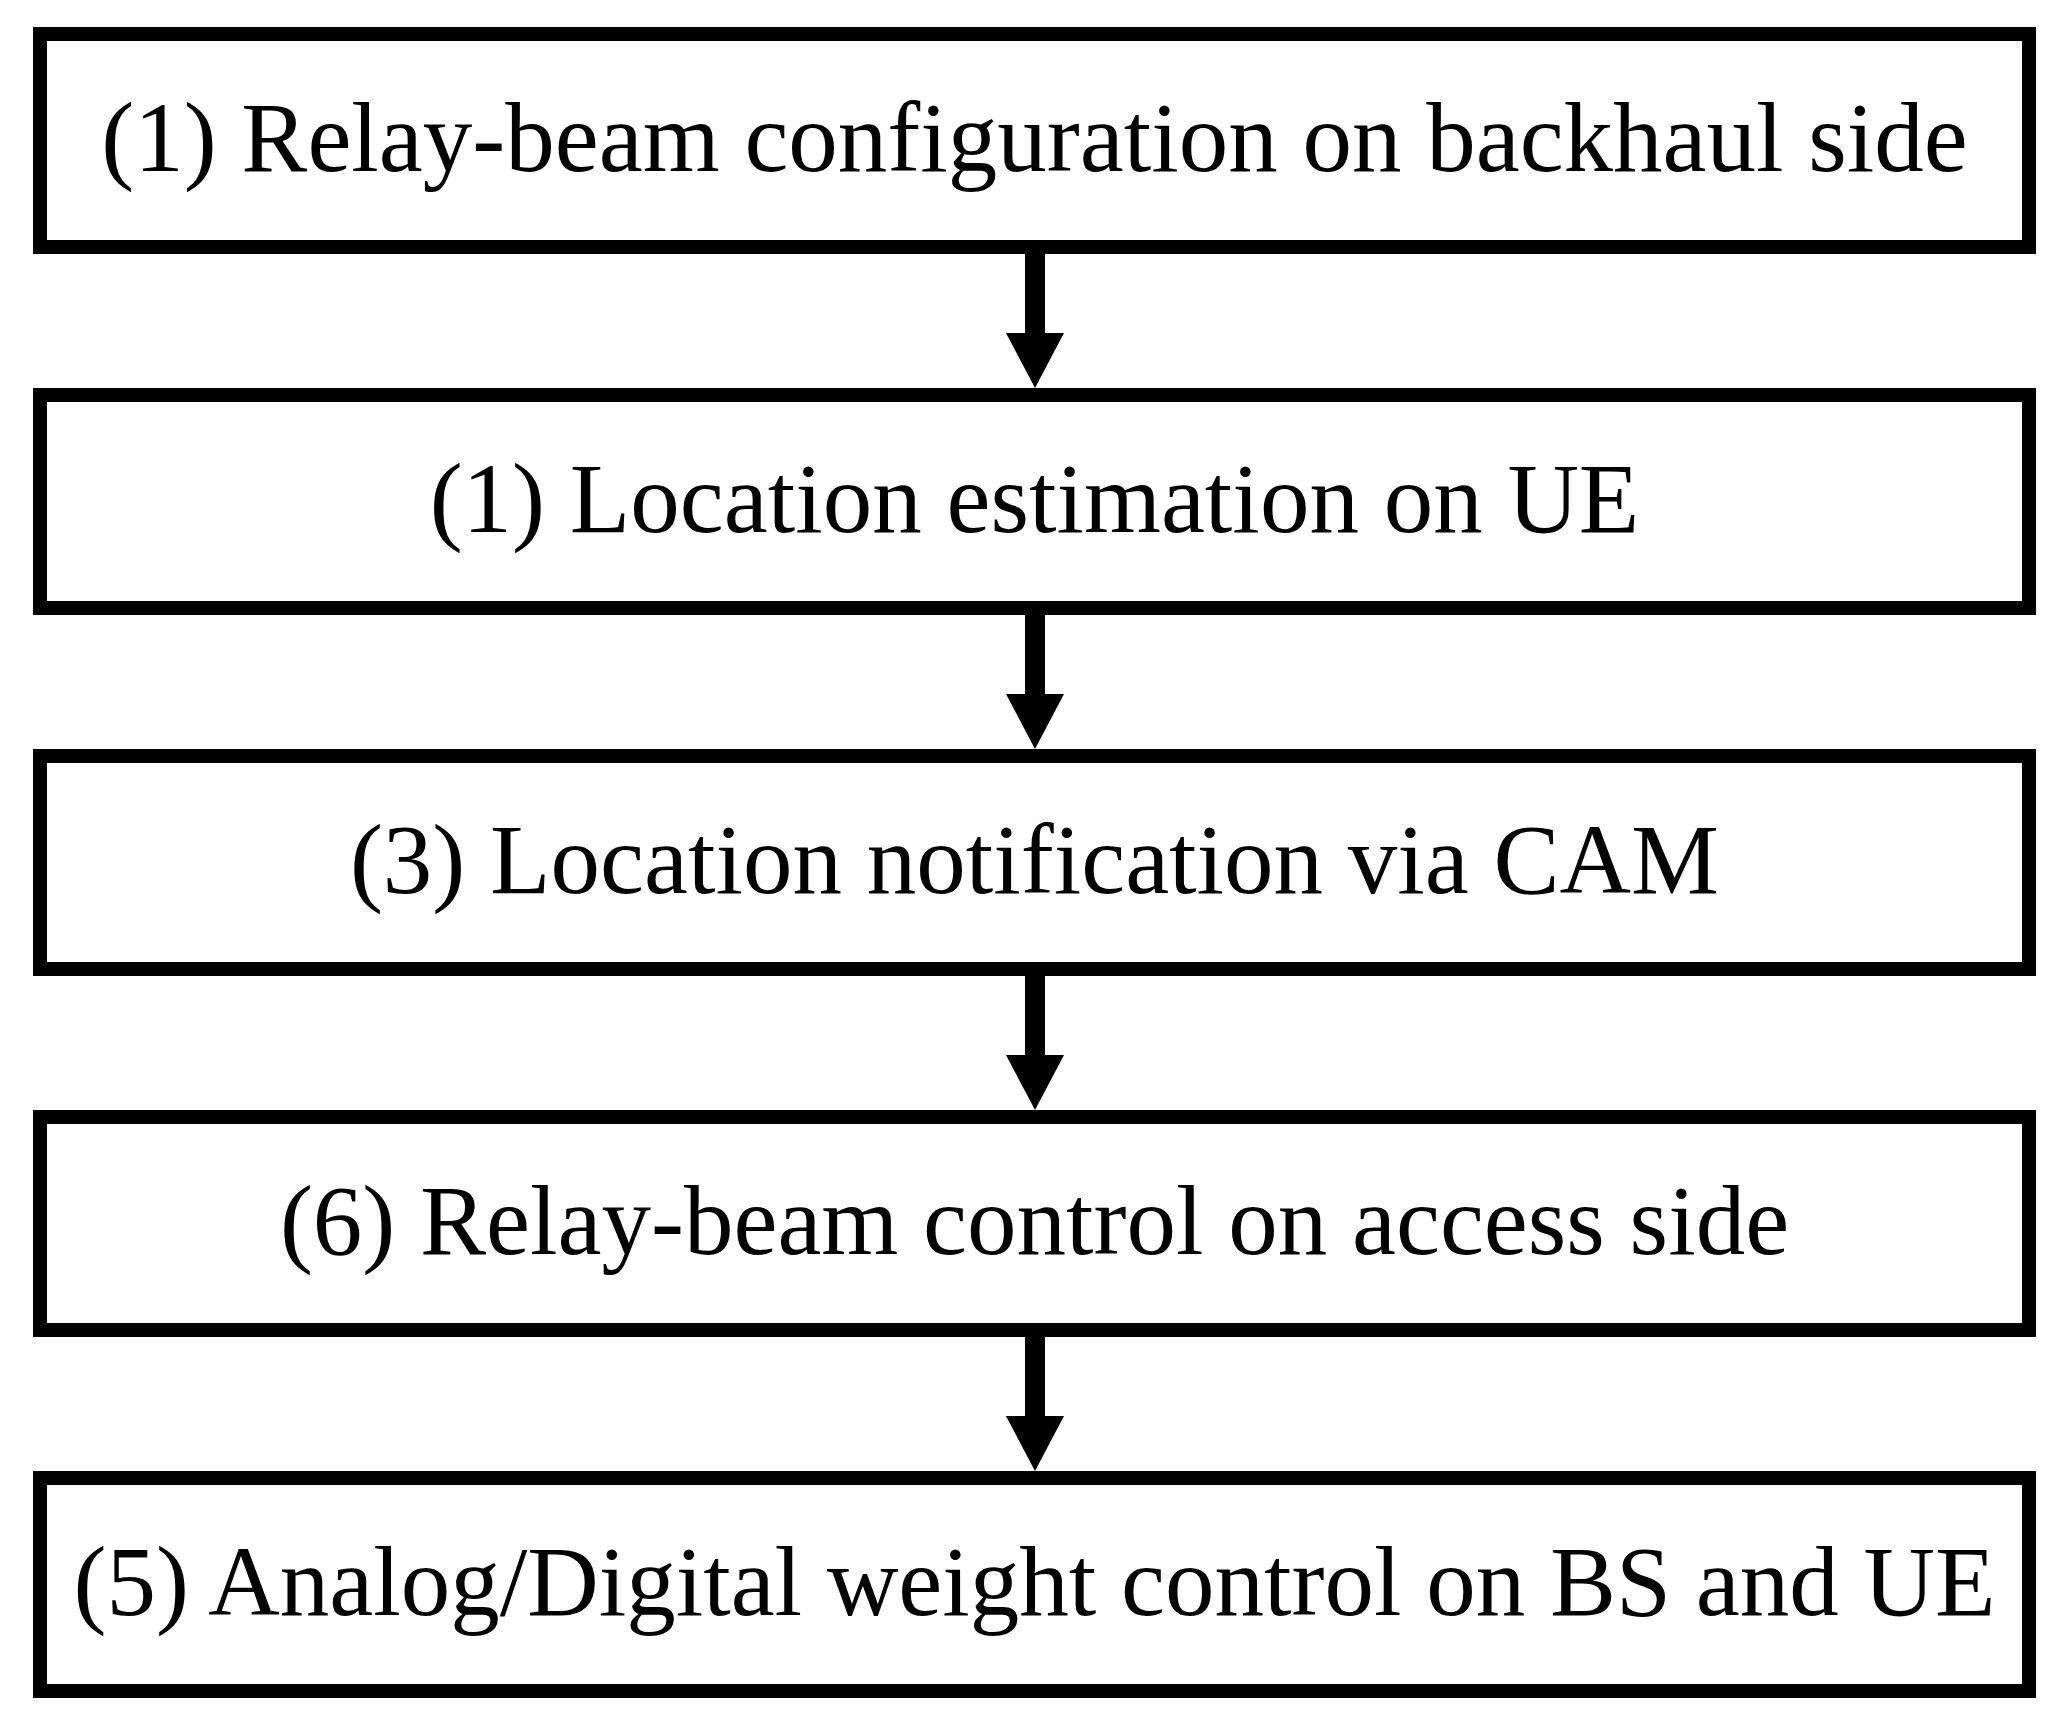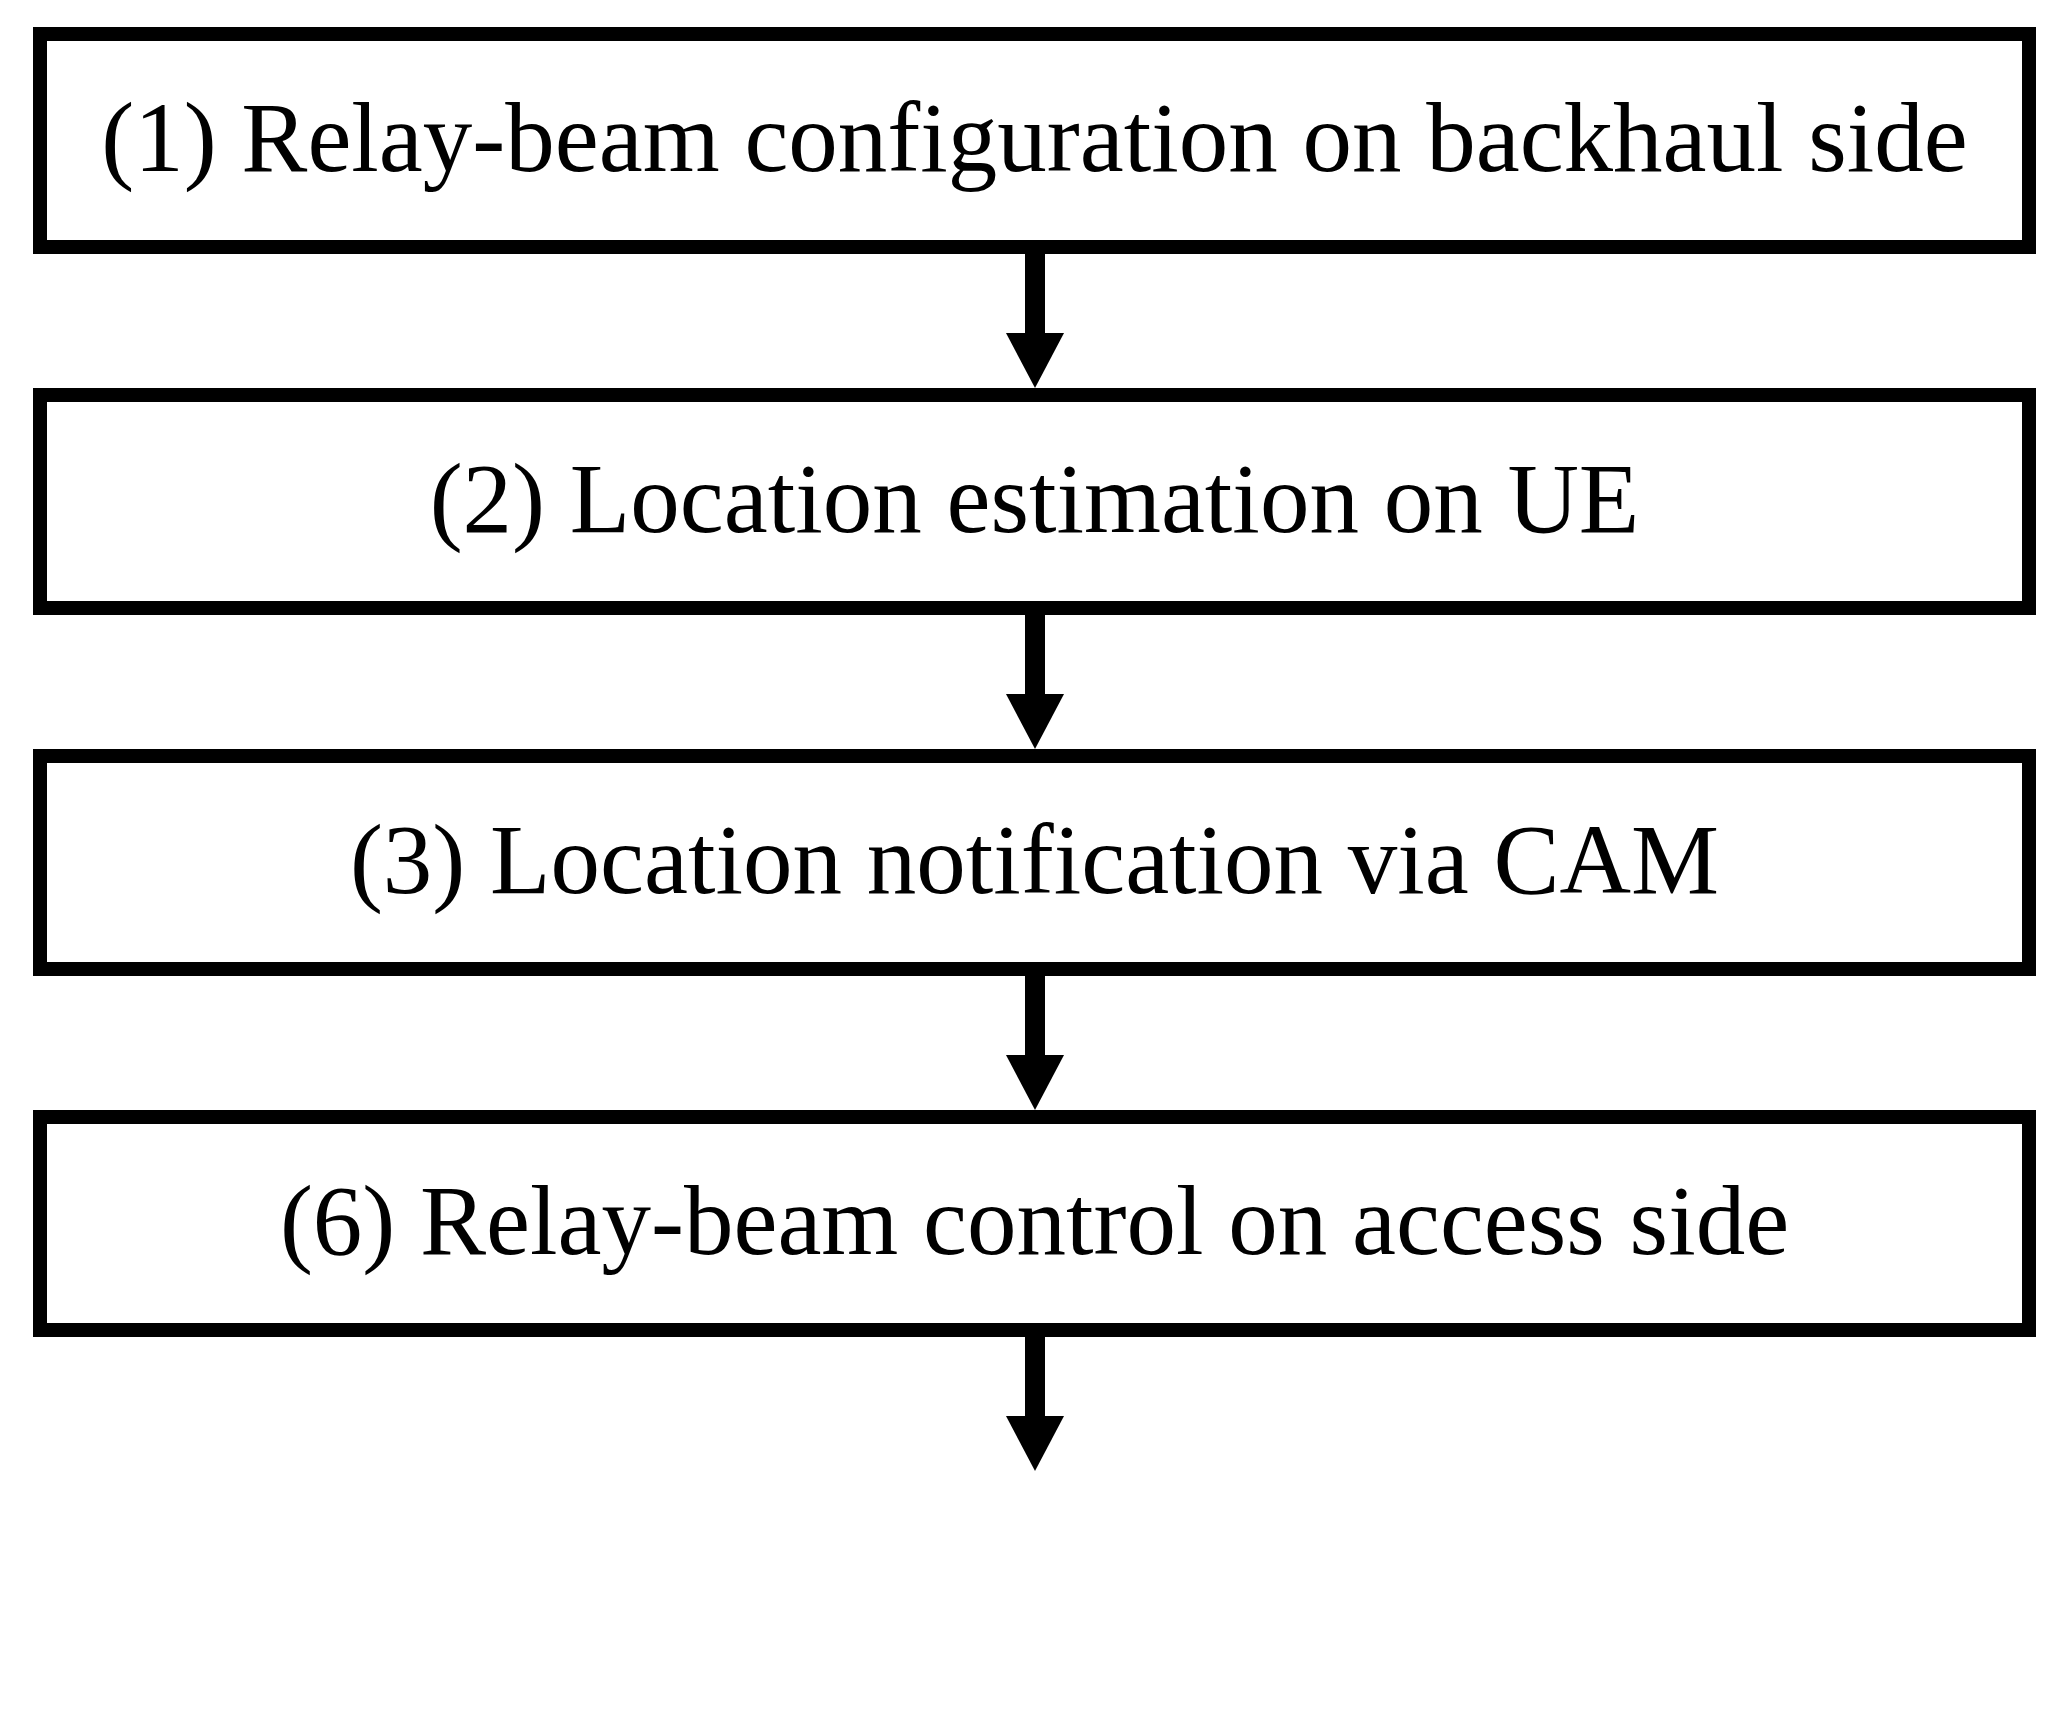--- a/index.html
+++ b/index.html
@@ -65,21 +65,21 @@
   <div class="flow-box">
     <span class="label">(1) Relay-beam configuration on backhaul side</span>
   </div>
 
   <div class="flow-arrow">
     <div class="shaft"></div>
     <div class="head"></div>
   </div>
 
   <div class="flow-box">
-    <span class="label">(2) Location estimation on UE</span>
+    <span class="label">(1) Location estimation on UE</span>
   </div>
 
   <div class="flow-arrow">
     <div class="shaft"></div>
     <div class="head"></div>
   </div>
 
   <div class="flow-box">
     <span class="label">(3) Location notification via CAM</span>
   </div>
@@ -91,14 +91,17 @@
 
   <div class="flow-box">
     <span class="label">(6) Relay-beam control on access side</span>
   </div>
 
   <div class="flow-arrow">
     <div class="shaft"></div>
     <div class="head"></div>
   </div>
 
+  <div class="flow-box">
+    <span class="label">(5) Analog/Digital weight control on BS and UE</span>
+  </div>
 
 </div>
 
 </body></html>

